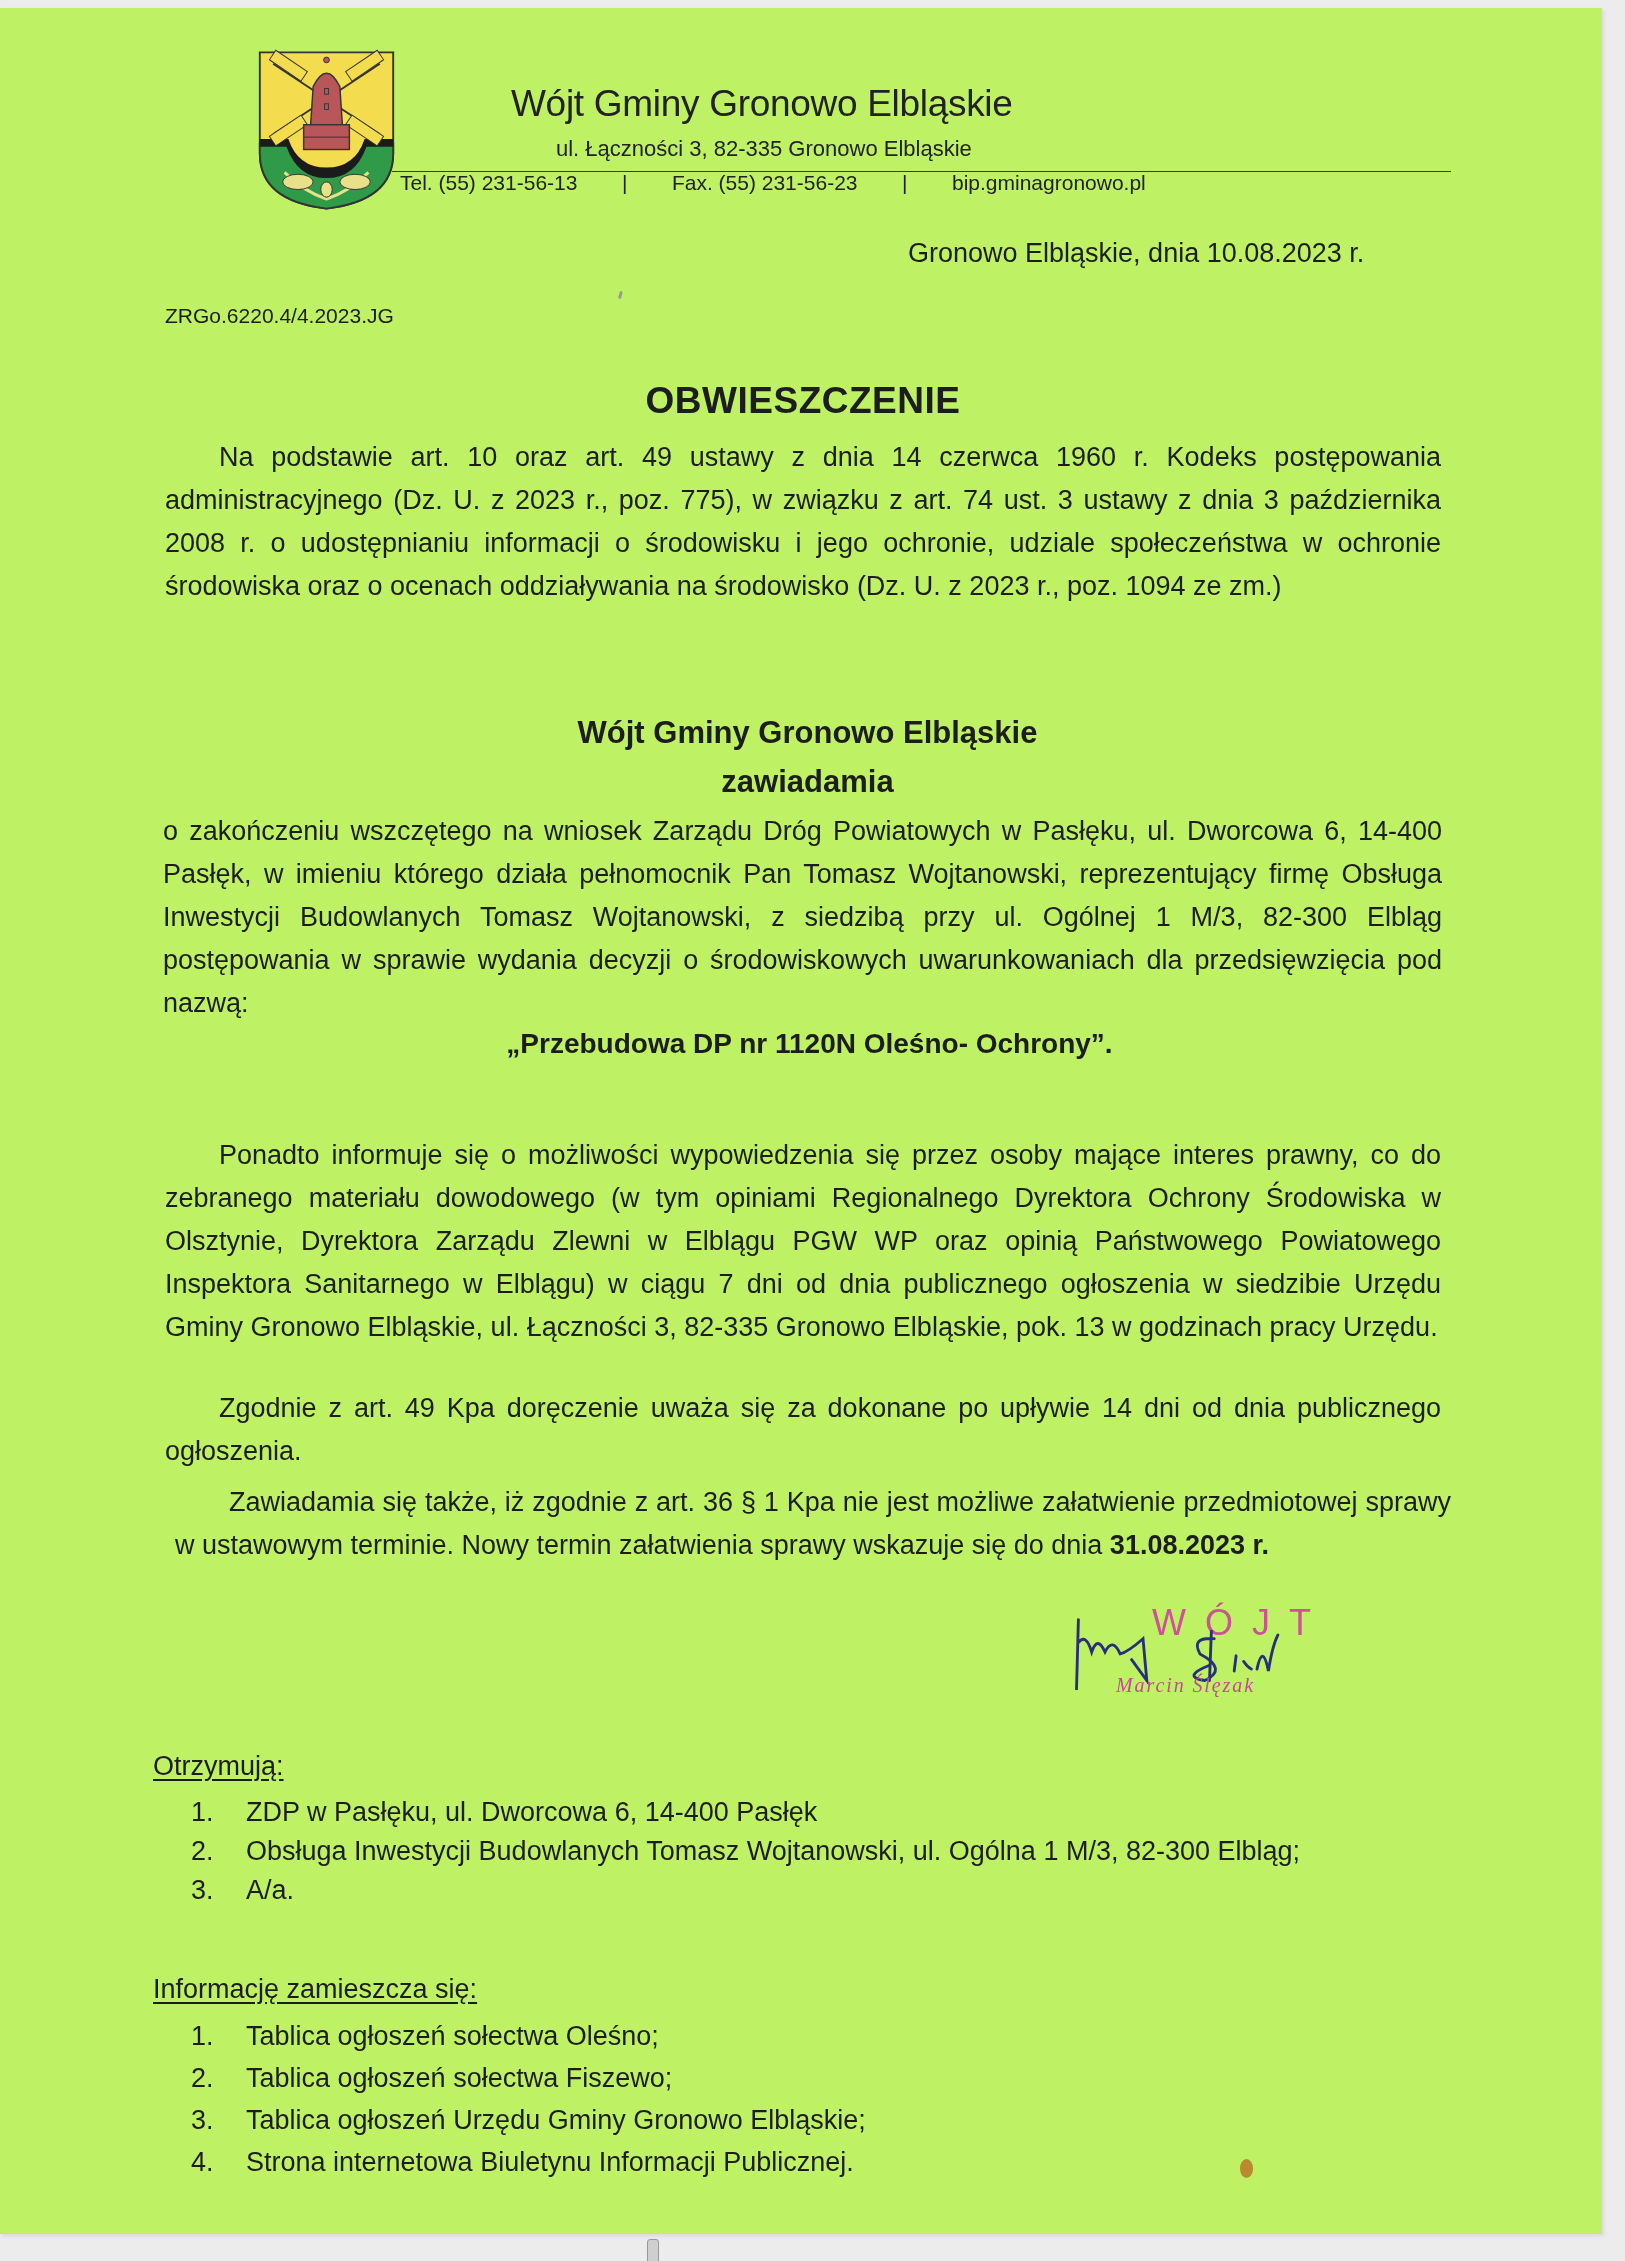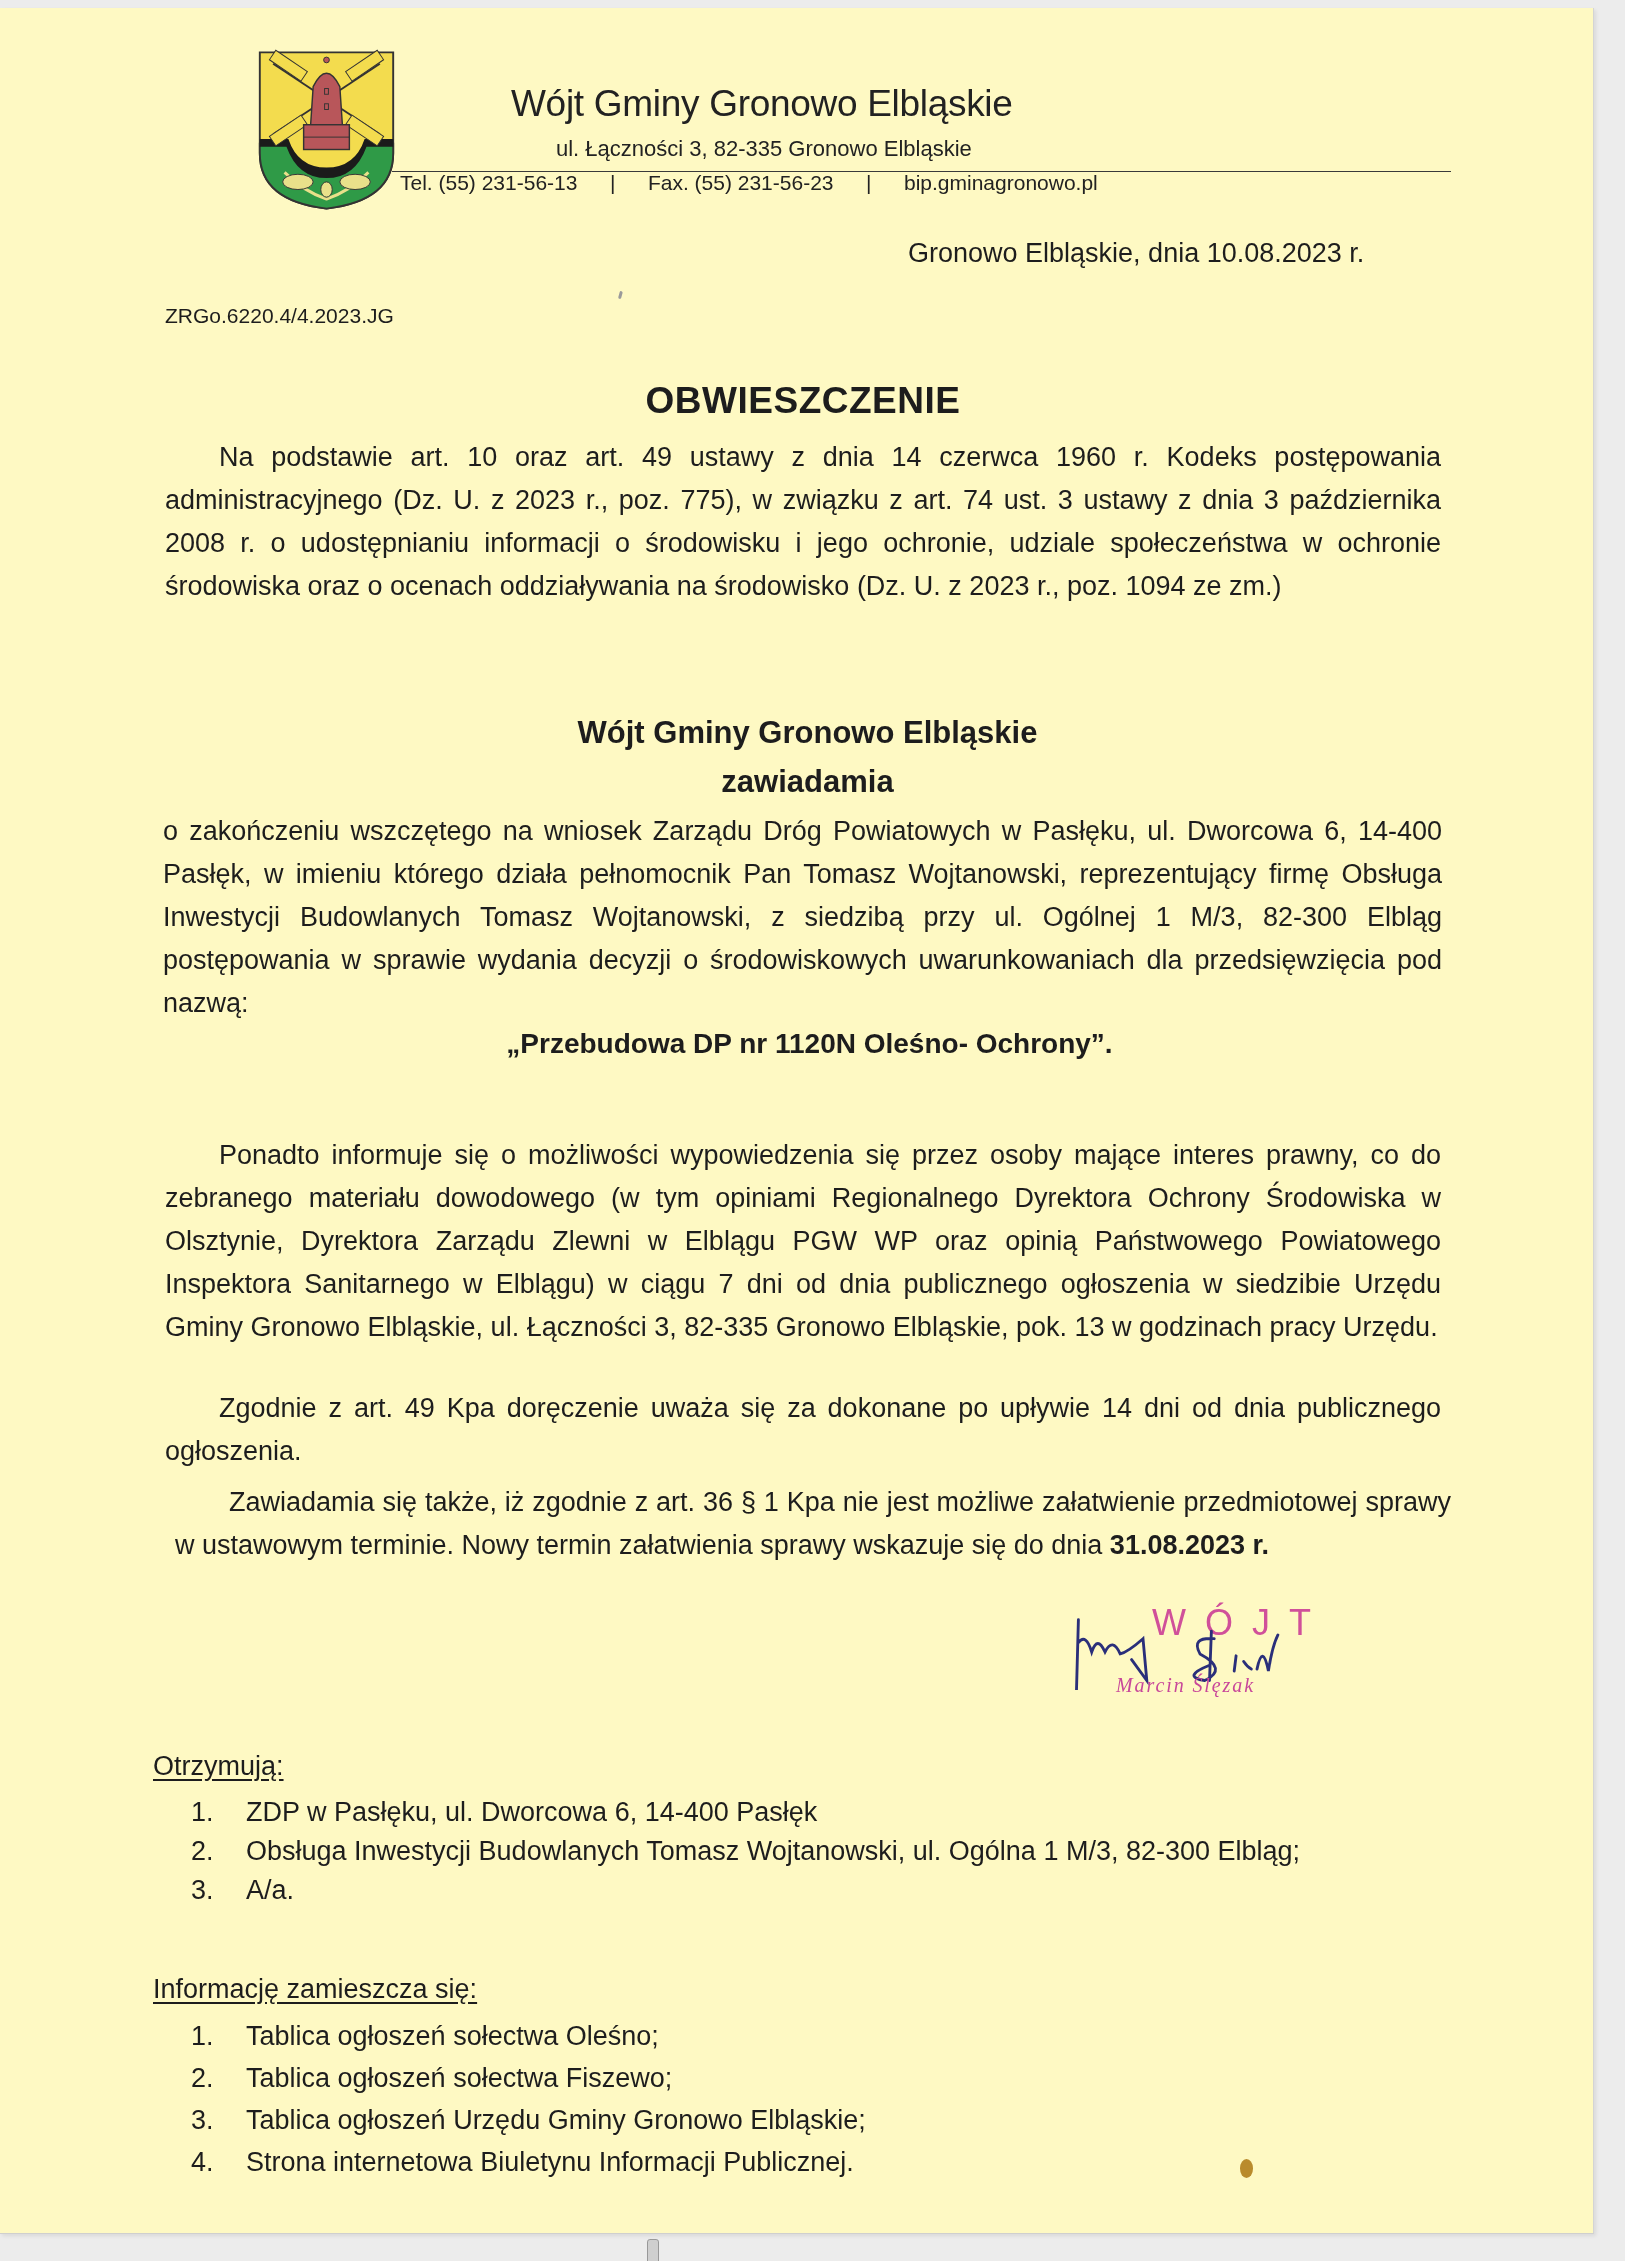--- a/index.html
+++ b/index.html
@@ -4,33 +4,34 @@
 <style>
   html, body { margin:0; padding:0; }
   body {
     width:1625px; height:2262px; position:relative; overflow:hidden;
     background:#ececec;
     font-family:"Liberation Sans", sans-serif;
     color:#1d1d1d;
   }
   .paper {
     position:absolute; left:0; top:7.6px; width:1593px; height:2225px;
-    background:#fef9c3;
+    background:#bef264;
     border-right:1.9px solid #d4d4d4;
     border-bottom:1.9px solid #cfcfcf;
     box-shadow: 1.9px 1.9px 3.8px rgba(0,0,0,0.08);
+    padding-left: 8px;
   }
   .abs { position:absolute; }
 
   
   .coat { left:256px; top:40px; width:141px; height:163px; }
   .hdr-title { left:511px; top:75px; font-size:37px; letter-spacing:-0.3px; white-space:nowrap; color:#222; }
   .hdr-addr { left:556px; top:128px; font-size:22px; white-space:nowrap; color:#222; }
   .hdr-rule { left:392px; top:163px; width:1059px; height:1.9px; background:#3a3a3a; }
-  .hdr-contact { left:400px; top:163px; font-size:21px; white-space:nowrap; color:#222; display:flex; gap:0; }
+  .hdr-contact { left:400px; top:163px; font-size:21px; white-space:nowrap; color:#222; display:flex; gap:12px; }
   .hdr-contact span.sep { display:inline-block; margin:0 32.5px; }
 
   .date { left:908px; top:230px; font-size:27px; white-space:nowrap; }
   .ref { left:165px; top:296px; font-size:21px; white-space:nowrap; }
   .doc-title { left:0; width:1606px; top:372px; text-align:center; font-size:37px; font-weight:bold; letter-spacing:0.5px; }
 
   .para {
     position:absolute; left:165px; width:1276px;
     font-size:27px; line-height:43px; text-align:justify;
   }

